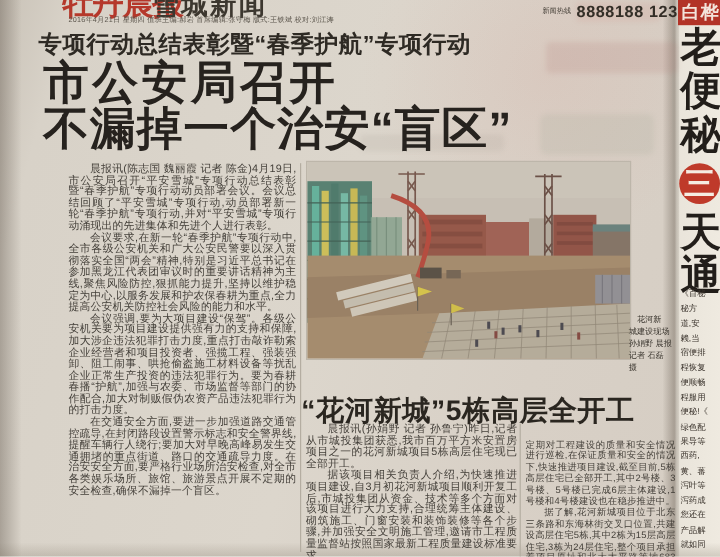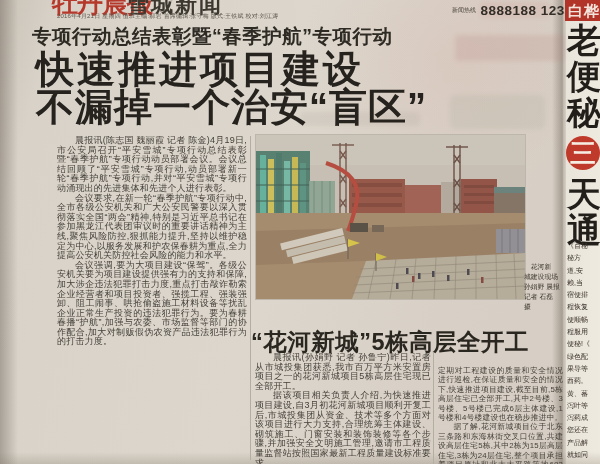--- a/index.html
+++ b/index.html
@@ -81,27 +81,28 @@
   <div class="abs logo-red">牡丹晨报</div>
   <div class="abs section-title">雪城新闻</div>
   <div class="abs dateline">2016年4月21日 星期四 值班主编:郝岩 首席编辑:张守梅 版式:王铁斌 校对:刘江涛</div>
   <div class="abs hotline">
     <span class="lbl">新闻热线</span>
     <span class="num">8888188 12349</span>
   </div>
   <div class="abs corner-box">白桦</div>
 
   <div class="abs kicker">专项行动总结表彰暨“春季护航”专项行动</div>
-  <div class="abs head1">快速推进项目建设</div>
+  <div class="abs head1">市公安局召开</div>
   <div class="abs head2">不漏掉一个治安“盲区”</div>
 
   <div class="abs col col1">
     <p>晨报讯(陈志国 魏丽霞 记者 陈金)4月19日,市公安局召开“平安雪城”专项行动总结表彰暨“春季护航”专项行动动员部署会议。会议总结回顾了“平安雪城”专项行动,动员部署新一轮“春季护航”专项行动,并对“平安雪城”专项行动涌现出的先进集体和先进个人进行表彰。</p>
     <p>会议要求,在新一轮“春季护航”专项行动中,全市各级公安机关和广大公安民警要以深入贯彻落实全国“两会”精神,特别是习近平总书记在参加黑龙江代表团审议时的重要讲话精神为主线,聚焦风险防控,狠抓能力提升,坚持以维护稳定为中心,以服务发展和护农保春耕为重点,全力提高公安机关防控社会风险的能力和水平。</p>
     <p>会议强调,要为大项目建设“保驾”。各级公安机关要为项目建设提供强有力的支持和保障,加大涉企违法犯罪打击力度,重点打击敲诈勒索企业经营者和项目投资者、强揽工程、强装强卸、阻工闹事、哄抢偷盗施工材料设备等扰乱企业正常生产投资的违法犯罪行为。要为春耕春播“护航”,加强与农委、市场监督等部门的协作配合,加大对制贩假伪农资产品违法犯罪行为的打击力度。</p>
+    <p>在交通安全方面,要进一步加强道路交通管控疏导,在封闭路段设置警示标志和安全警界线,提醒车辆行人绕行;要加大对早晚高峰易发生交通拥堵的重点街道、路口的交通疏导力度。在治安安全方面,要严格行业场所治安检查,对全市各类娱乐场所、旅馆、旅游景点开展不定期的安全检查,确保不漏掉一个盲区。</p>
   </div>
   <div class="abs rule-v" style="left:250px;top:136px;height:324px;"></div>
 
   <div class="abs photo">
     <svg width="269" height="164" viewBox="0 0 269 164" xmlns="http://www.w3.org/2000/svg">
 
       <rect x="0" y="0" width="269" height="80" fill="#c7c1b7"></rect>
       <rect x="0" y="0" width="269" height="30" fill="#ccc6bc"></rect>
 
       <rect x="8" y="20" width="34" height="62" fill="#b2ada2"></rect>

